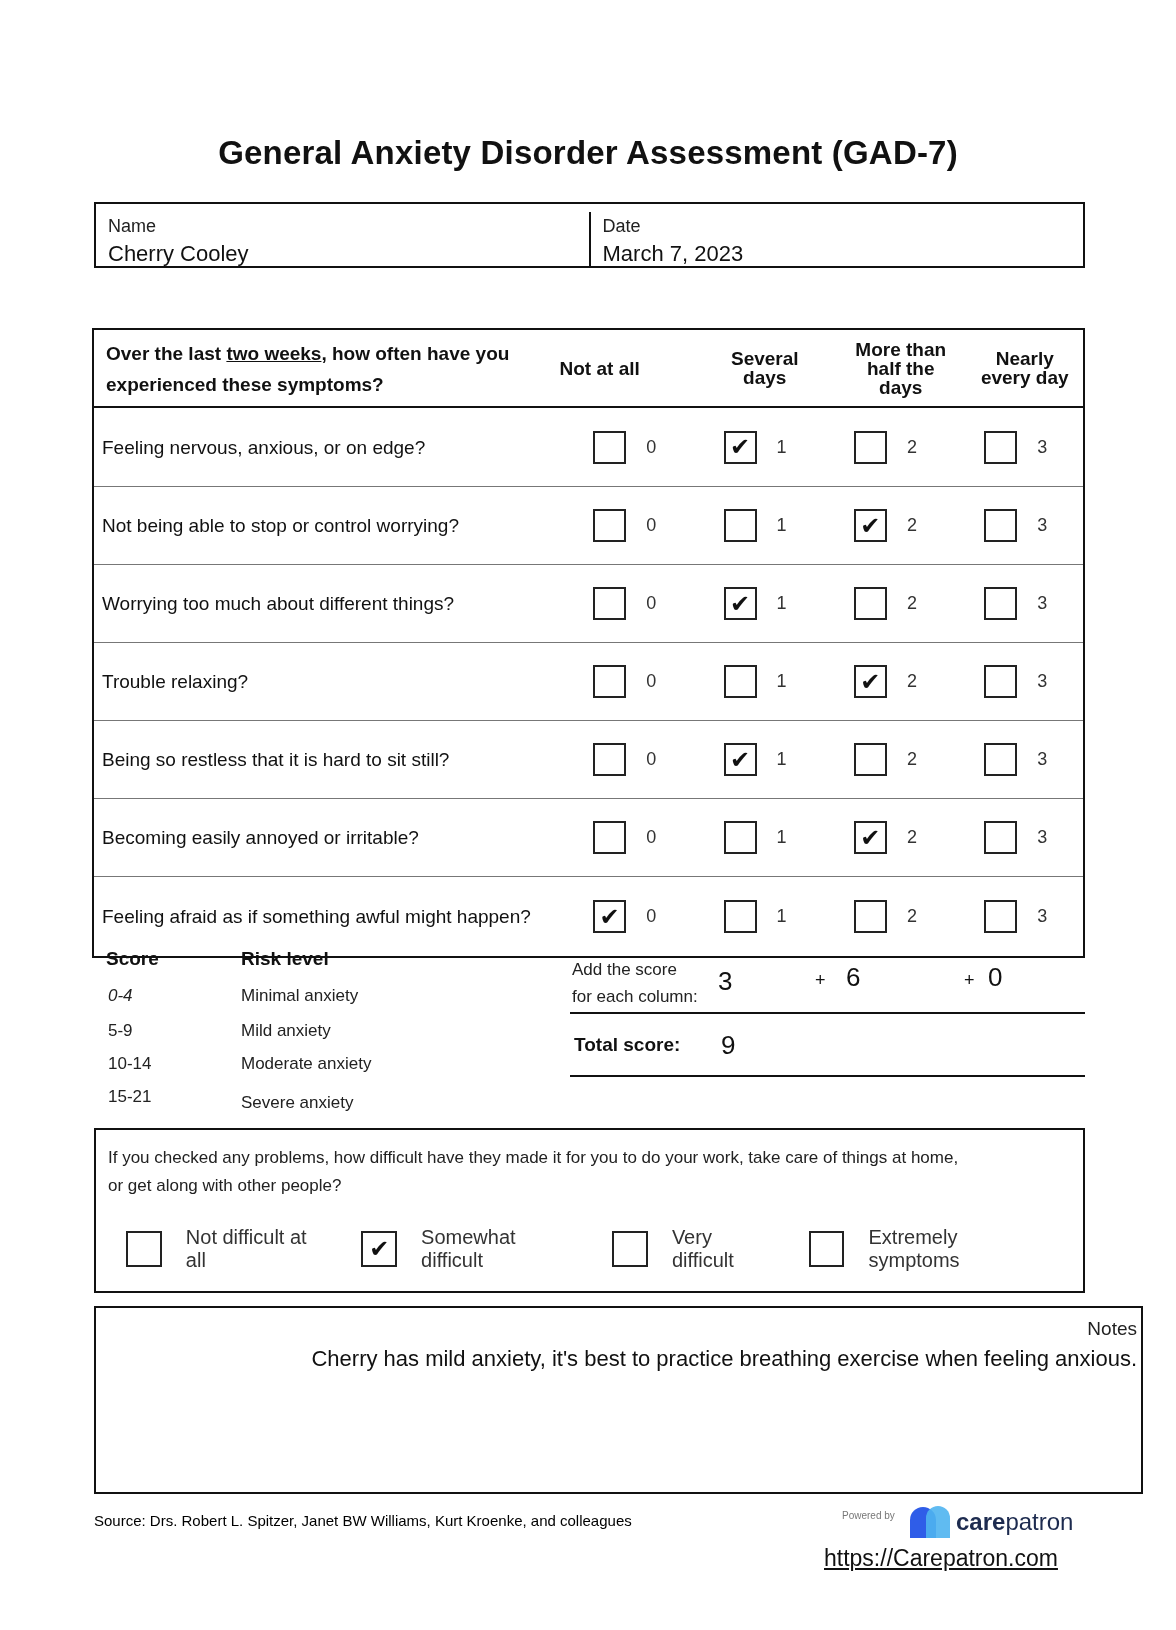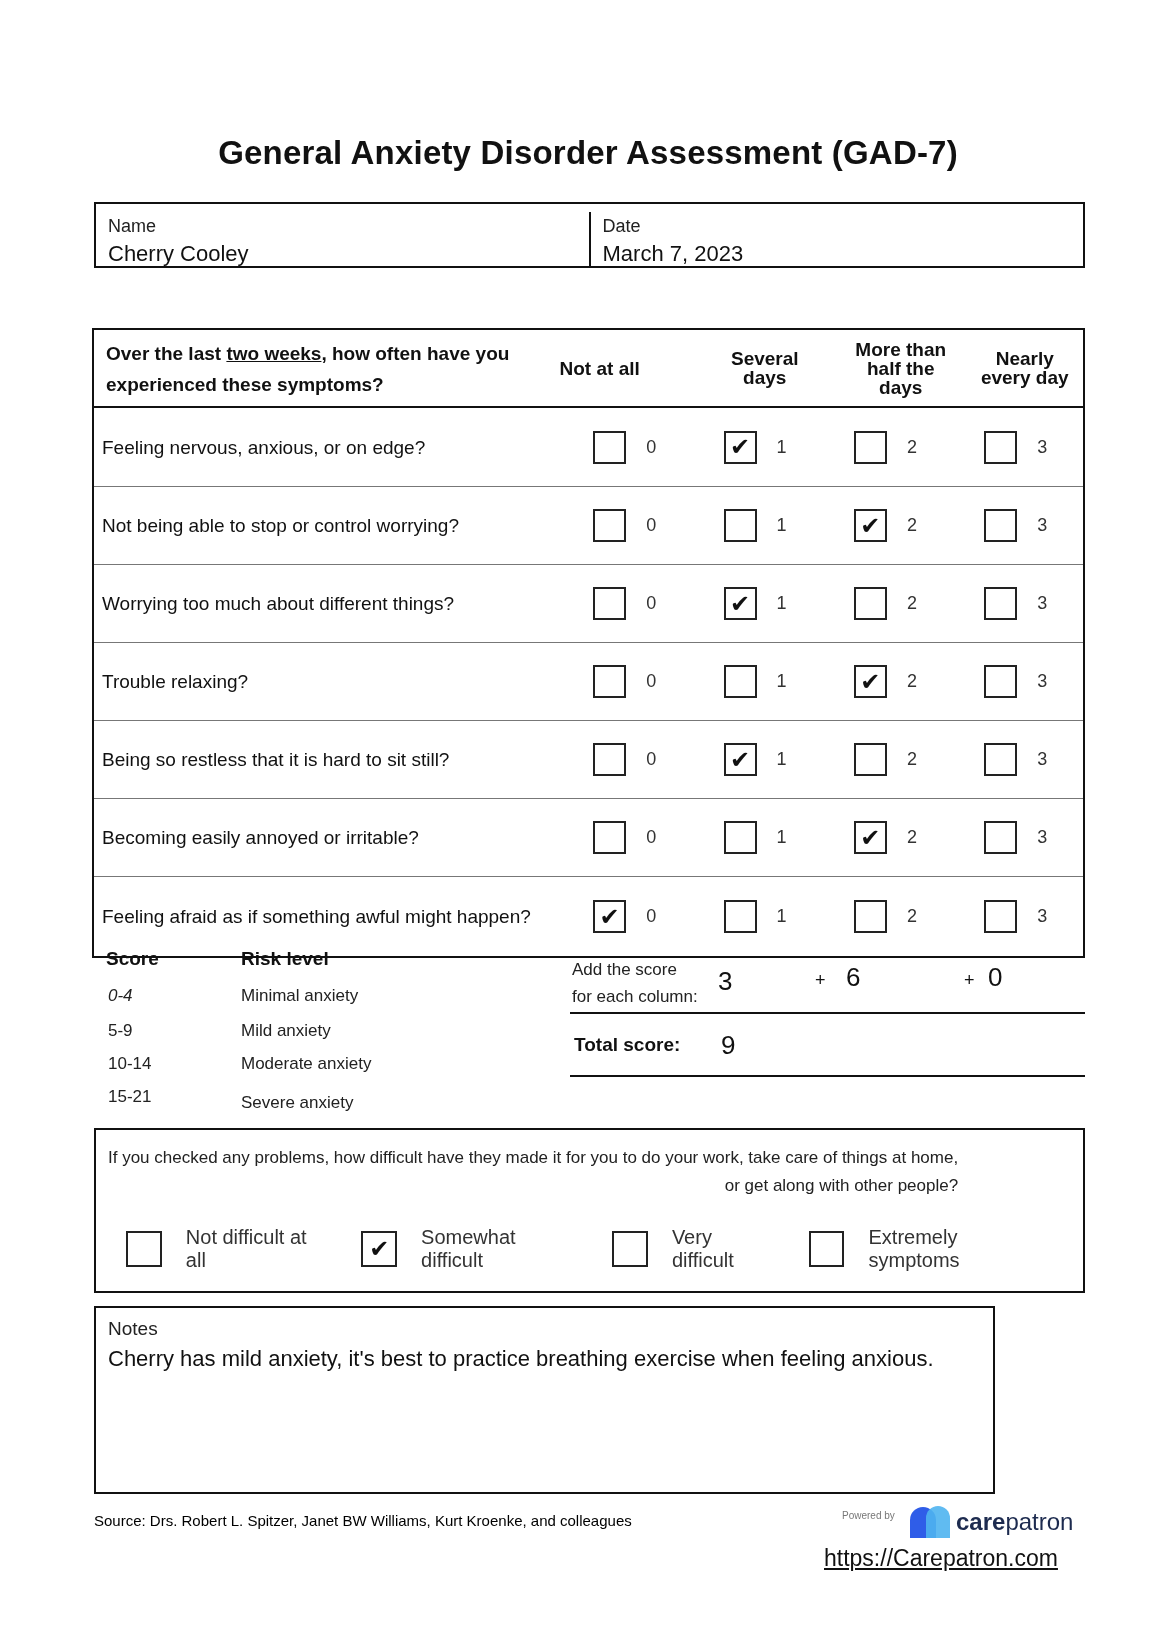--- a/index.html
+++ b/index.html
@@ -46,29 +46,29 @@
 
   .addlabel { left: 572px; top: 956px; font-size: 17px; line-height: 27px; color: #222; }
   .addval { font-size: 26px; }
   .plus { font-size: 18px; }
   .hr { height: 2px; background: #111; }
 
   .diff-box {
     left: 94px; top: 1128px; width: 991px; height: 165px;
     border: 2px solid #111; box-sizing: border-box;
   }
-  .diff-q { position: absolute; left: 12px; top: 14px; font-size: 17px; line-height: 28px; color: #222; text-align: right; }
+  .diff-q { position: absolute; left: 12px; top: 14px; font-size: 17px; line-height: 28px; color: #222; }
   .diff-opts { position: absolute; left: 30px; top: 96px; display: flex; align-items: flex-end; }
   .diff-opt { display: flex; align-items: center; margin-right: 30px; }
   .diff-opt .box { width: 36px; height: 36px; margin-right: 24px; }
   .diff-label { font-size: 20px; color: #333; }
 
   .notes-box {
-    left: 94px; top: 1306px; width: 901px; height: 188px;
-    border: 2px solid #111; box-sizing: border-box; padding: 10px 12px;
+    left: 94px; top: 1306px; width: 1049px; height: 188px;
+    border: 2px solid #111; box-sizing: border-box; padding: 10px 4px; text-align: right;
   }
   .notes-label { font-size: 19px; color: #222; }
   .notes-text { font-size: 22px; margin-top: 6px; }
 
   .source { left: 94px; top: 1512px; font-size: 15px; color: #000000; }
   .powered { left: 842px; top: 1510px; font-size: 10px; color: #777; }
   .logo-mark { left: 906px; top: 1506px; width: 48px; height: 32px; }
   .logo-text { left: 956px; top: 1508px; font-size: 24px; color: #1d2b4f; }
   .logo-text b { font-weight: bold; }
   .url { left: 824px; top: 1545px; font-size: 23px; text-decoration: underline; color: #111; }

